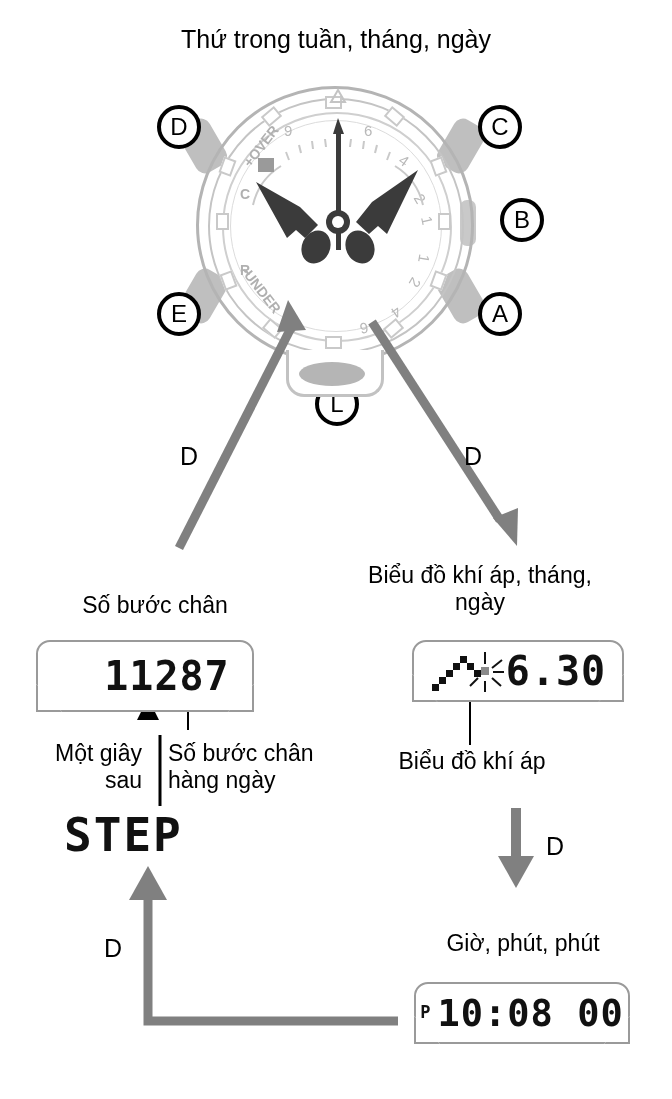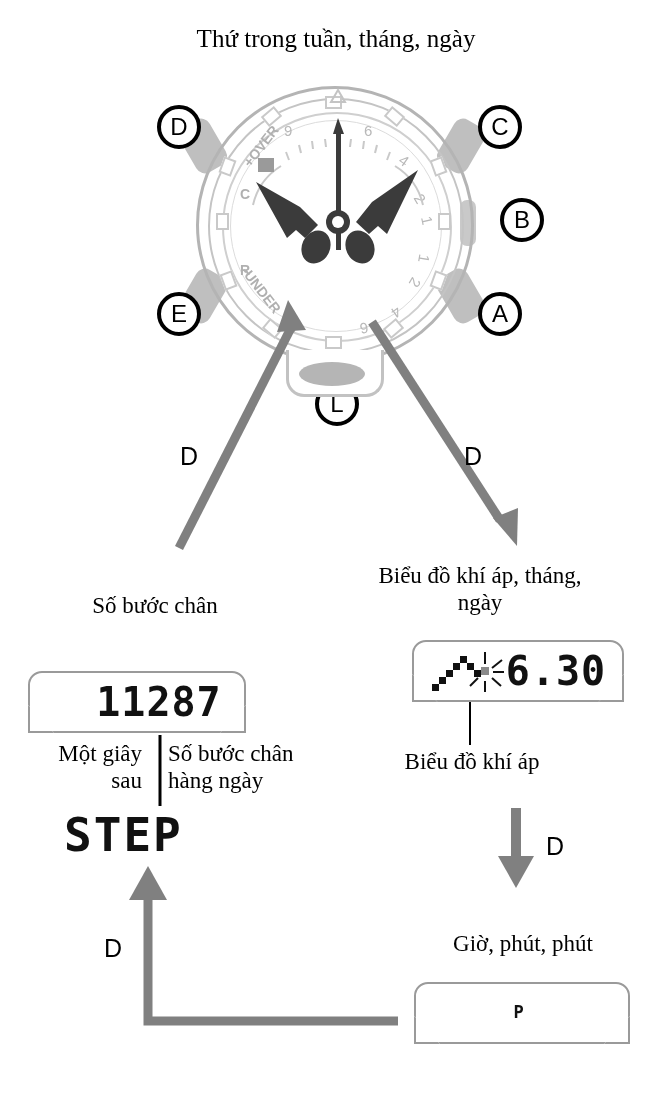--- a/index.html
+++ b/index.html
@@ -10,21 +10,21 @@
     color:#000000;
     position:relative;
     overflow:hidden;
   }
   .abs{position:absolute;}
   .cap{
     font-size:23px;
     line-height:27px;
     text-align:center;
     color:#000;
-    font-family:Liberation Serif, serif;
+    font-family:Liberation Sans, sans-serif;
   }
   .title{
     font-size:25px;
     line-height:30px;
     text-align:center;
     width:672px;
     top:24px;left:0;
   }
   
   .lcd{
@@ -211,21 +211,21 @@
 <div class="strap" style="left:286px;top:350px;"></div>
 <div class="strapin" style="left:299px;top:362px;"></div>
 
 <div class="dlab" style="left:180px;top:442px;">D</div>
 <div class="dlab" style="left:464px;top:442px;">D</div>
 <div class="dlab" style="left:546px;top:832px;">D</div>
 <div class="dlab" style="left:104px;top:934px;">D</div>
 
 <div class="abs cap" style="left:20px;top:592px;width:270px;">Số bước chân</div>
 
-<div class="lcd" style="left:28px;top:640px;width:218px;height:62px;margin-top:31px;">
+<div class="lcd" style="left:36px;top:640px;width:218px;height:72px;">
   <div class="lcdtext" style="font-size:40px;margin-left:44px;">11287</div>
   <div class="clip"></div>
 </div>
 
 <div class="abs cap" style="left:2px;top:740px;width:140px;text-align:right;white-space:pre-line;">Một giây
 sau</div>
 <div class="abs cap" style="left:168px;top:740px;width:210px;text-align:left;white-space:pre-line;">Số bước chân
 hàng ngày</div>
 
 <div class="abs" style="left:64px;top:808px;font-family:'DejaVu Sans Mono', monospace;font-weight:bold;font-size:46px;letter-spacing:2px;color:#111;">STEP</div>
@@ -257,14 +257,15 @@
   <div class="lcdtext" style="font-size:40px;">6.30</div>
   <div class="clip"></div>
 </div>
 
 <div class="abs cap" style="left:352px;top:748px;width:240px;">Biểu đồ khí áp</div>
 
 <div class="abs cap" style="left:388px;top:930px;width:270px;">Giờ, phút, phút</div>
 
 <div class="lcd" style="left:414px;top:982px;width:216px;height:62px;">
   <div class="lcdtext" style="font-size:17px;align-self:center;margin-right:6px;margin-top:-2px;">P</div>
+  <div class="lcdtext" style="font-size:37px;">10:08 00</div>
   <div class="clip"></div>
 </div>
 
 </body></html>

